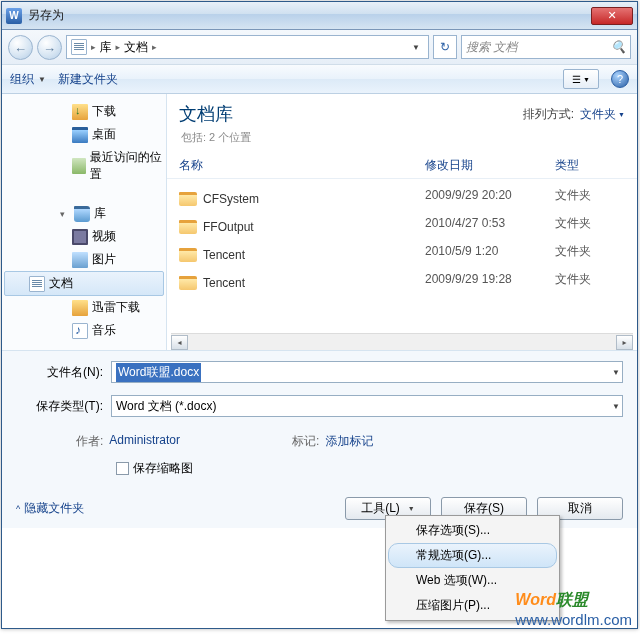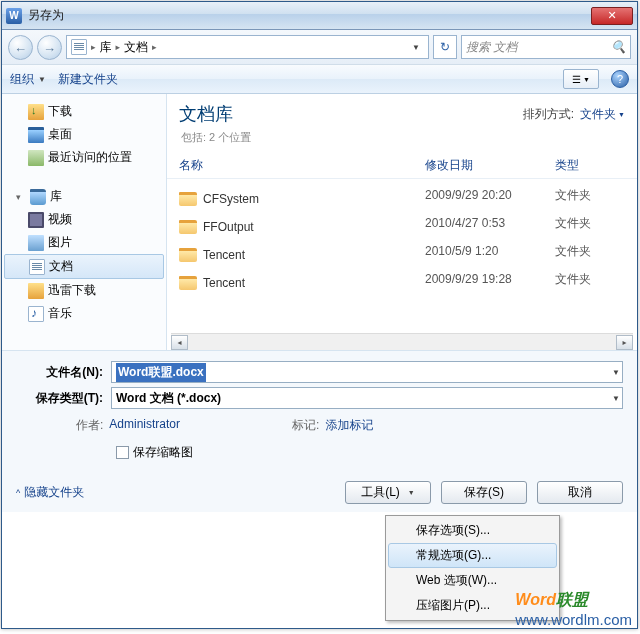--- a/index.html
+++ b/index.html
@@ -18,21 +18,21 @@
 .refresh { width: 24px; height: 24px; border: 1px solid #9ab4cf; background: #fff; display: flex; align-items: center; justify-content: center; color: #2a5fa5; font-size: 12px; }
 .searchbox { width: 170px; height: 24px; border: 1px solid #9ab4cf; background: #fff; display: flex; align-items: center; padding: 0 4px; color: #888; font-style: italic; gap: 4px; }
 .toolbar { height: 30px; background: linear-gradient(#f8fbfe,#e9f2fb 49%,#dceaf7 50%,#eaf3fc); border-top: 1px solid #d0dde9; border-bottom: 1px solid #bcd0e3; display: flex; align-items: center; padding: 0 8px; gap: 12px; }
 .tbitem { color: #15428b; display: flex; align-items: center; gap: 4px; }
 .tbarrow { font-size: 8px; color: #444; }
 .tbspacer { flex: 1; }
 .viewbtn { width: 36px; height: 20px; border: 1px solid #9ab4cf; background: linear-gradient(#fff,#e6eef7); border-radius: 2px; display: flex; align-items: center; justify-content: center; font-size: 10px; gap: 2px; }
 .helpbtn { width: 18px; height: 18px; border: 1px solid #2a5fa5; border-radius: 50%; background: radial-gradient(circle at 35% 30%,#aad4ff,#2a5fa5); color: #fff; text-align: center; line-height: 16px; font-size: 11px; }
 .body { display: flex; height: 256px; }
 .sidebar { width: 165px; background: #fafcfe; border-right: 1px solid #d6e4f0; padding: 6px 0; overflow: hidden; }
-.tree-item { display: flex; align-items: center; gap: 4px; padding: 3px 4px 3px 26px; color: #000; }
+.tree-item { display: flex; align-items: center; gap: 4px; padding: 3px 4px 3px 26px; color: #000; margin-left: 44px; }
 .tree-item.hdr { padding-left: 14px; font-weight: normal; margin-top: 4px; }
 .tree-item.sel { background: linear-gradient(#eaf3fc,#d5e7f8); border: 1px solid #a8c8e4; border-radius: 2px; margin: 0 2px; padding-left: 24px; }
 .tree-exp { width: 10px; font-size: 9px; color: #666; }
 .ticon { width: 16px; height: 16px; display: inline-block; }
 .ic-dl { background: linear-gradient(#ffe08a,#e6a23c); border-radius: 1px; position: relative; }
 .ic-dl::after { content:"↓"; position:absolute; left:3px; top:0; color:#2a7a2a; font-size:11px; font-weight:bold; }
 .ic-desktop { background: linear-gradient(#9ad0ff,#3a7ac0); border-radius: 1px; border-top: 3px solid #2a5f9a; }
 .ic-recent { background: linear-gradient(#d0e6c0,#8ab868); border-radius: 1px; }
 .ic-lib { background: linear-gradient(#b0d8ff,#5a9ad0); border-radius: 1px 3px 3px 3px; border-top: 3px solid #3a6a9a; }
 .ic-video { background: #4a4a6a; border-radius: 1px; position: relative; }
@@ -57,40 +57,40 @@
 .col-type { width: 70px; }
 .filelist { padding: 2px 12px; }
 .frow { display: flex; align-items: center; padding: 3px 0; color: #333; }
 .frow .fname { flex: 1; display: flex; align-items: center; gap: 6px; margin-top: 8px; }
 .frow .fdate { width: 130px; color: #555; }
 .frow .ftype { width: 70px; color: #555; }
 .hscroll { height: 17px; background: #f0f0f0; border-top: 1px solid #dcdcdc; margin: 8px 4px 0; display: flex; align-items: center; }
 .hscroll .sbtn { width: 17px; height: 15px; background: linear-gradient(#fff,#d8e0e8); border: 1px solid #b0bcc8; font-size: 8px; text-align: center; line-height: 13px; color: #555;}
 .hscroll .strack { flex: 1; }
 .bottom { padding: 10px 14px 6px; background: #f4f8fc; border-top: 1px solid #d6e4f0; }
-.formrow { display: flex; align-items: center; margin-bottom: 4px; font-weight: bold; }
+.formrow { display: flex; align-items: center; margin-bottom: 12px; }
 .formlbl { width: 95px; text-align: right; padding-right: 8px; color: #000; }
 .combo { flex: 1; height: 22px; border: 1px solid #97aec3; background: #fff; display: flex; align-items: center; padding: 0 4px; position: relative; }
 .combo.selected { background: #fff; }
 .combo .sel { background: #3a71c0; color: #fff; padding: 1px 2px; }
 .combo .cdrop { position: absolute; right: 2px; font-size: 8px; color: #444; }
 .metarow { display: flex; padding: 4px 0 10px 60px; gap: 112px; }
 .metaitem { display: flex; gap: 6px; }
 .metalbl { color: #666; }
 .metaval { color: #15428b; }
 .chkrow { padding-left: 100px; display: flex; align-items: center; gap: 4px; }
 .chk { width: 13px; height: 13px; border: 1px solid #8a9aaa; background: #fff; }
 .btnrow { display: flex; align-items: center; padding: 14px 14px 8px; gap: 10px; background: #f4f8fc; }
 .linkish { color: #15428b; display: flex; align-items: center; gap: 4px; }
 .btnspacer { flex: 1; }
 .btn { min-width: 86px; height: 23px; border: 1px solid #8a9aaa; background: linear-gradient(#fff,#e4e9ef); border-radius: 3px; display: flex; align-items: center; justify-content: center; gap: 4px; color: #000; }
 .btn.split::after { content: "▼"; font-size: 7px; color: #444; margin-left: 4px; }
 .dropdown { position: absolute; left: 385px; top: 515px; width: 175px; background: #f4f4f4; border: 1px solid #9a9a9a; box-shadow: 2px 2px 3px rgba(0,0,0,0.25); padding: 2px; }
 .dditem { padding: 4px 10px 4px 28px; color: #000; position: relative; }
-.dditem.hover { background: linear-gradient(#eaf3fc,#cfe5f8); border: 1px solid #a8c8e4; border-radius: 3px; padding: 3px 9px 3px 27px; }
+.dditem.hover { background: linear-gradient(#eaf3fc,#cfe5f8); border: 1px solid #a8c8e4; border-radius: 10px; padding: 3px 9px 3px 27px; }
 .watermark { position: absolute; right: 8px; bottom: 6px; font-size: 16px; font-weight: bold; font-style: italic; }
 .watermark .w1 { color: #ff8c1a; }
 .watermark .w2 { color: #2a8a2a; }
 .watermark .url { display:block; font-size: 15px; font-weight: normal; font-style: normal; color: #2a5fa5; text-align: right; }
 </style>
 </head>
 <body>
 
 <div class="window">
   <div class="titlebar">

